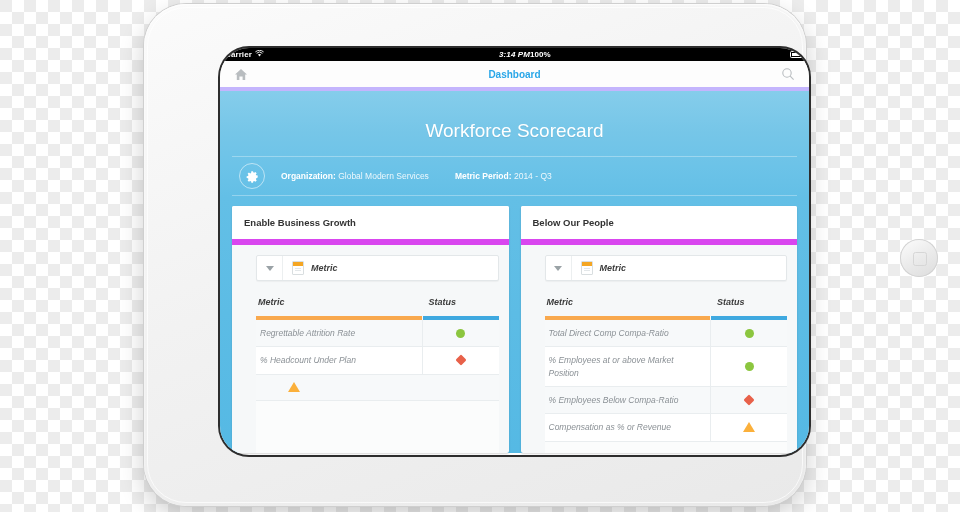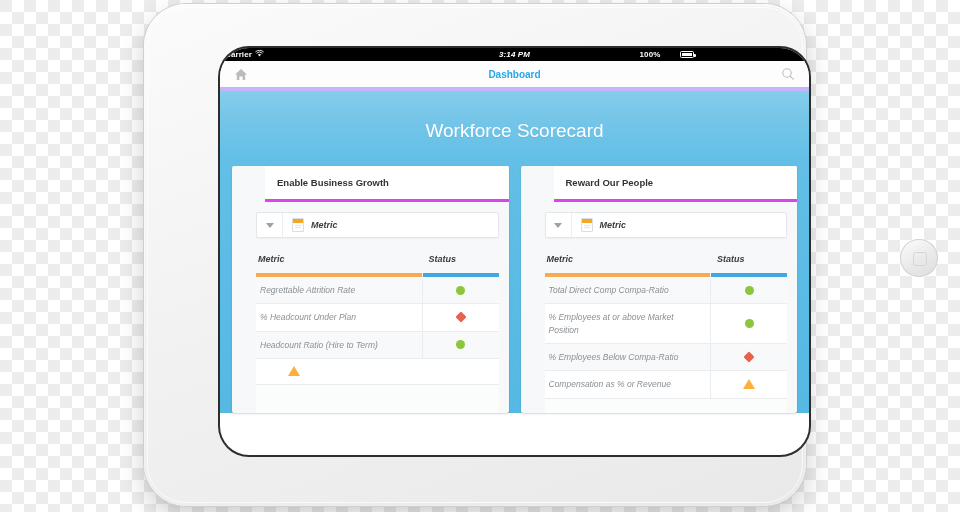--- a/index.html
+++ b/index.html
@@ -81,21 +81,21 @@
     color: #fff;
     font-size: 8px;
     font-weight: bold;
     display: flex;
     align-items: center;
     padding: 0 5px;
     letter-spacing: .1px;
   }
   #status-left { display:flex; align-items:center; gap:3px; flex:1; }
   #status-center { flex:0 0 auto;font-style:italic; }
-  #status-right { display:flex; align-items:center; gap:20px; flex:1; justify-content:center; }
+  #status-right { display:flex; align-items:center; gap:20px; flex:1; justify-content:space-between; }
   .batt-shell{
     width:14px; height:7px; border:1px solid #fff; border-radius:1.5px;
     position:relative; display:inline-block;
   }
   .batt-shell::after{
     content:""; position:absolute; right:-2.5px; top:1.5px;
     width:1.5px; height:3px; background:#fff; border-radius:0 1px 1px 0;
   }
   .batt-fill{ position:absolute; left:1px; top:1px; bottom:1px; right:1px; background:#fff; }
 
@@ -170,22 +170,21 @@
     display: flex;
     flex-direction: column;
     min-width: 0;
   }
   .card-header {
     background: #ffffff;
     padding: 11px 12px;
     font-size: 9.5px;
     font-weight: bold;
     color: #333;
-    border-bottom: 3px solid #d946ef;
-    margin-left: 33px;
+    border-bottom: 6px solid #d946ef;
   }
   .card-body { padding: 10px 10px 0 24px; flex:1; display:flex; flex-direction:column; min-height:0;font-style:italic; }
 
   
   .dropdown {
     background: #fff;
     border: 1px solid #e3e7e9;
     border-radius: 2px;
     height: 26px;
     display: flex;
@@ -306,20 +305,36 @@
     <div class="nav-icon">
       <svg width="14" height="14" viewBox="0 0 14 14">
         <circle cx="6" cy="6" r="4.2" stroke="#b9bdc0" stroke-width="1.1" fill="none"></circle>
         <line x1="9.2" y1="9.2" x2="12.6" y2="12.6" stroke="#b9bdc0" stroke-width="1.1"></line>
       </svg>
     </div>
   </div>
 
   <div id="hero">
     <div id="hero-title">Workforce Scorecard</div>
+    <div id="hero-meta">
+      <div id="gear-btn">
+        <svg width="13" height="13" viewBox="0 0 20 20">
+          <path fill="#fff" d="M10 6.6a3.4 3.4 0 1 0 0 6.8 3.4 3.4 0 0 0 0-6.8zm0 5.2a1.8 1.8 0 1 1 0-3.6 1.8 1.8 0 0 1 0 3.6z"></path>
+          <path fill="#fff" d="M18 11.4v-2.8l-2.3-.4a6 6 0 0 0-.6-1.4l1.3-1.9-2-2-1.9 1.3a6 6 0 0 0-1.4-.6L10.8 2H8.2l-.4 2.6a6 6 0 0 0-1.4.6L4.5 3.9l-2 2 1.3 1.9a6 6 0 0 0-.6 1.4L1 9.6v2.8l2.2.4c.15.5.35.95.6 1.4l-1.3 1.9 2 2 1.9-1.3c.45.25.9.45 1.4.6l.4 2.2h2.6l.4-2.2c.5-.15.95-.35 1.4-.6l1.9 1.3 2-2-1.3-1.9c.25-.45.45-.9.6-1.4z"></path>
+        </svg>
+      </div>
+      <div class="meta-group" id="meta-org">
+        <span class="k">Organization:</span>
+        <span class="v">Global Modern Services</span>
+      </div>
+      <div class="meta-group" id="meta-period">
+        <span class="k">Metric Period:</span>
+        <span class="v">2014 - Q3</span>
+      </div>
+    </div>
   </div>
 
   <div id="cards">
 
     <div class="card">
       <div class="card-header">Enable Business Growth</div>
       <div class="card-body">
         <div class="dropdown">
           <span class="dd-caret">
               <i></i>
@@ -342,36 +357,30 @@
                 <span class="ind-circle"></span>
               </div>
             </div>
             <div class="trow">
               <div class="td-metric">% Headcount Under Plan</div>
               <div class="td-status">
                 <span class="ind-diamond"></span>
               </div>
             </div>
             <div class="trow">
-              <div class="td-metric">Headcount Ratio (Hire to Term)</div>
-              <div class="td-status">
-                <span class="ind-circle"></span>
-              </div>
-            </div>
-            <div class="trow">
               <div class="td-status">
                 <span class="ind-triangle"></span>
               </div>
             </div>
           </div>
       </div>
     </div>
 
     <div class="card">
-      <div class="card-header">Reward Our People</div>
+      <div class="card-header">Below Our People</div>
       <div class="card-body">
         <div class="dropdown">
           <span class="dd-caret">
               <i></i>
             </span>
           <span class="doc-icon"></span>
           <span class="dd-label">Metric</span>
         </div>
         <div class="table-head">
           <div class="th-metric">Metric</div>

